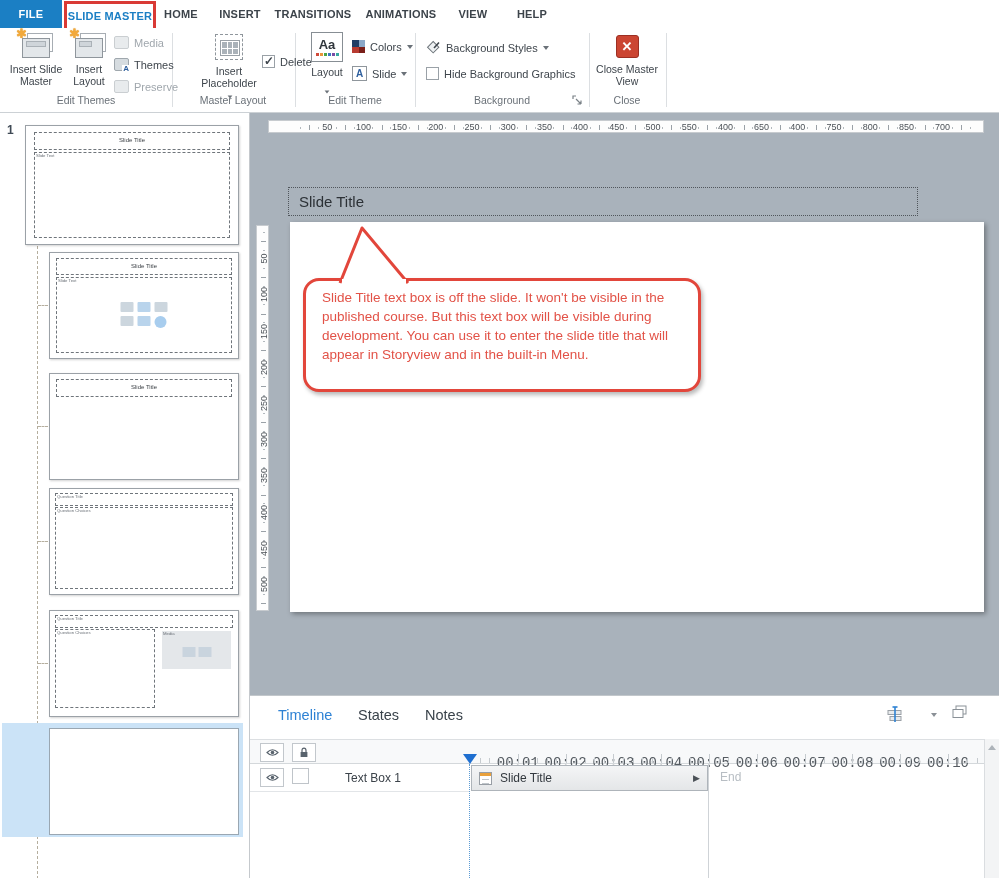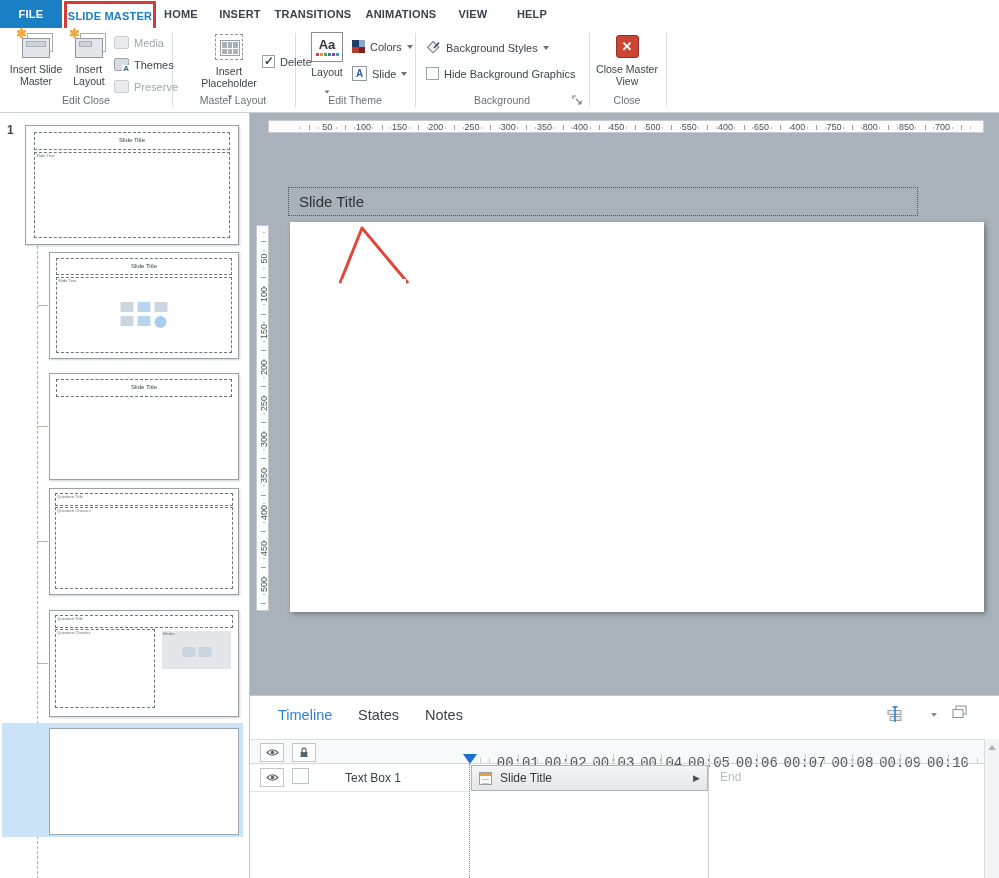--- a/index.html
+++ b/index.html
@@ -148,21 +148,21 @@
     <div class="rsmall" style="left:114px;top:30px;">
       <span class="mini-icon">
           <span class="a">A</span>
         </span>
       <span>Themes</span>
     </div>
     <div class="rsmall gray" style="left:114px;top:52px;">
       <span class="mini-icon gray"></span>
       <span>Preserve</span>
     </div>
-    <div class="rgroup-label" style="left:36px;width:100px;">Edit Close</div>
+    <div class="rgroup-label" style="left:36px;width:100px;">Edit Themes</div>
 
     <div class="abs" style="left:198px;top:6px;width:62px;">
       <div class="ph-icon" style="margin:0 auto;">
         <span class="grid">
             <i></i>
             <i></i>
             <i></i>
             <i></i>
             <i></i>
             <i></i>
@@ -427,20 +427,23 @@
         <div class="vruler-tick" style="top:340.9px;"></div>
         <div class="vruler-dot" style="top:349.8px;"></div>
         <div class="vruler-dot" style="top:368.0px;"></div>
         <div class="vruler-tick" style="top:377.1px;"></div>
       </div>
 
     <div class="slide"></div>
 
     <div class="title-ph">Slide Title</div>
 
+    <div class="callout">
+      <p>Slide Title text box is off the slide. It won't be visible in the published course. But this text box will be visible during development. You can use it to enter the slide title that will appear in Storyview and in the built-in Menu.</p>
+    </div>
     <svg class="callout-tail" width="90" height="58" viewBox="0 0 90 58">
       <path d="M10,57 L32,2 L78,57" fill="#ffffff" stroke="#e2463b" stroke-width="3" stroke-linejoin="round"></path>
       <rect x="12" y="53" width="64" height="5" fill="#ffffff"></rect>
     </svg>
   </div>
 
   <div class="tlpanel">
     <div class="tl-tab active" style="left:28px;">Timeline</div>
     <div class="tl-tab" style="left:108px;">States</div>
     <div class="tl-tab" style="left:175px;">Notes</div>

